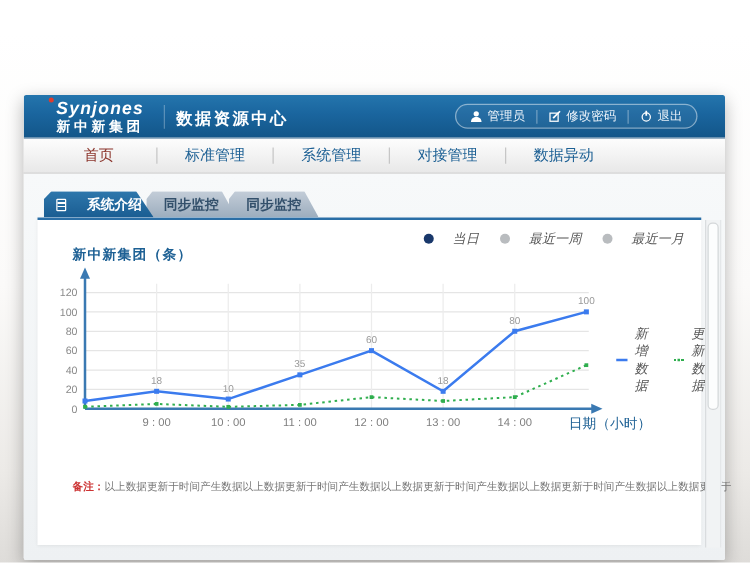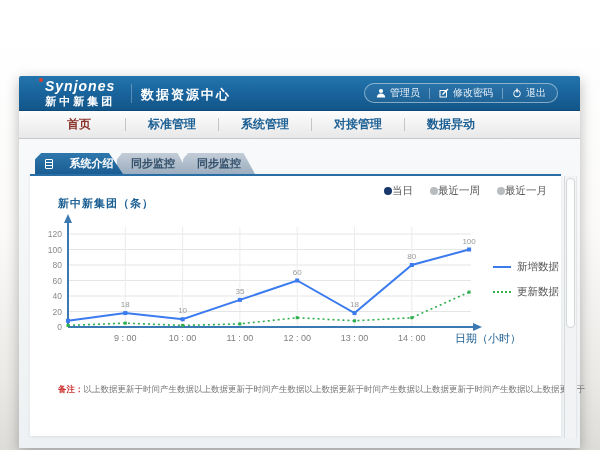--- a/index.html
+++ b/index.html
@@ -23,21 +23,21 @@
   .user-pill { position:absolute; right:22px; top:7px; height:20px; display:flex; align-items:center;
     border:1px solid rgba(255,255,255,0.45); border-radius:11px; padding:0 11px;
     background:rgba(255,255,255,0.05); }
   .user-item { display:flex; align-items:center; gap:4px; color:#eaf2f9; font-size:10px; cursor:pointer; }
   .pill-sep { width:1px; height:11px; background:rgba(255,255,255,0.35); margin:0 9px; }
 
   
   .nav { position:absolute; left:0; top:35px; width:561px; height:28px;
     background:linear-gradient(180deg,#fdfdfd,#e8e8e8); border-bottom:1px solid #c8c8c8;
     display:flex; align-items:center; padding-left:14px; }
-  .nav-item { width:92px; text-align:center; font-size:12px; font-weight:bold; color:#1d6094; cursor:pointer; }
+  .nav-item { width:92px; text-align:center; font-size:12px; font-weight:normal; color:#1d6094; cursor:pointer; }
   .nav-item.home { color:#8a332a; }
   .nav-sep { width:1px; height:13px; background:#c6c6c6; }
 
   
   .content { position:absolute; left:0; top:63px; width:561px; height:309px;
     background:linear-gradient(180deg,#f7f9fa 0%,#eef1f3 100%); border-radius:0 0 2px 2px; }
 
   .tabs { position:absolute; left:16px; top:14px; height:21px; display:flex; }
   .tab { height:21px; display:flex; align-items:center; justify-content:center; gap:17px;
     font-size:11px; font-weight:bold; cursor:pointer;
@@ -46,30 +46,30 @@
   .tab.inactive { width:72px; margin-left:-6px; z-index:2;
     background:linear-gradient(180deg,#c3cdd8,#9cadbe); color:#33506b; }
   .tab.inactive:last-child { z-index:1; }
   .doc-icon { width:8px; height:10px; border:1px solid #ffffff; border-radius:1px;
     background:repeating-linear-gradient(180deg,transparent 0 2px,#ffffff 2px 3px); }
 
   .panel { position:absolute; left:11px; top:35px; width:531px; height:262px;
     background:#ffffff; border-top:2px solid #2a6ea6; box-shadow:0 1px 3px rgba(0,0,0,0.08); }
 
   .radio-row { position:absolute; right:14px; top:8px; display:flex; align-items:center; gap:17px; }
-  .radio { display:flex; align-items:center; gap:0; font-size:10.5px; color:#555; cursor:pointer; }
+  .radio { display:flex; align-items:center; gap:15px; font-size:10.5px; color:#555; cursor:pointer;font-style:italic; }
   .radio-dot { width:8px; height:8px; border-radius:50%; background:#b9bcbf; }
   .radio.selected .radio-dot { background:#19386b; }
 
   .ylabel { position:absolute; left:28px; top:20px; font-size:11px; font-weight:bold; color:#1d6094; letter-spacing:1px; }
   .xlabel { position:absolute; left:425px; top:155px; font-size:11px; font-weight:normal; color:#1d6094; }
 
   .chart-wrap { position:absolute; left:4px; top:35px; width:490px; height:155px; }
 
-  .side-legend { position:absolute; left:463px; top:84px; display:flex; flex-direction:column; gap:11px; }
+  .side-legend { position:absolute; left:463px; top:84px; display:flex; flex-direction:row; gap:11px;font-style:italic; }
   .leg-item { display:flex; align-items:center; gap:6px; font-size:10.5px; color:#555; cursor:pointer; }
   .leg-line { width:18px; height:0; border-top:2px solid #3b7bee; }
   .leg-line.dotted { border-top:2px dotted #2fae4e; }
 
   .footer-note { position:absolute; left:28px; top:208px; width:500px;
     font-size:8.5px; color:#777; white-space:nowrap; }
   .footer-note .red { color:#cc3333; font-weight:bold; }
 
   .scrollbar { position:absolute; right:3px; top:37px; width:13px; height:262px;
     background:#f1f3f4; border-left:1px solid #d9dcde; border-right:1px solid #e4e7e9; }

